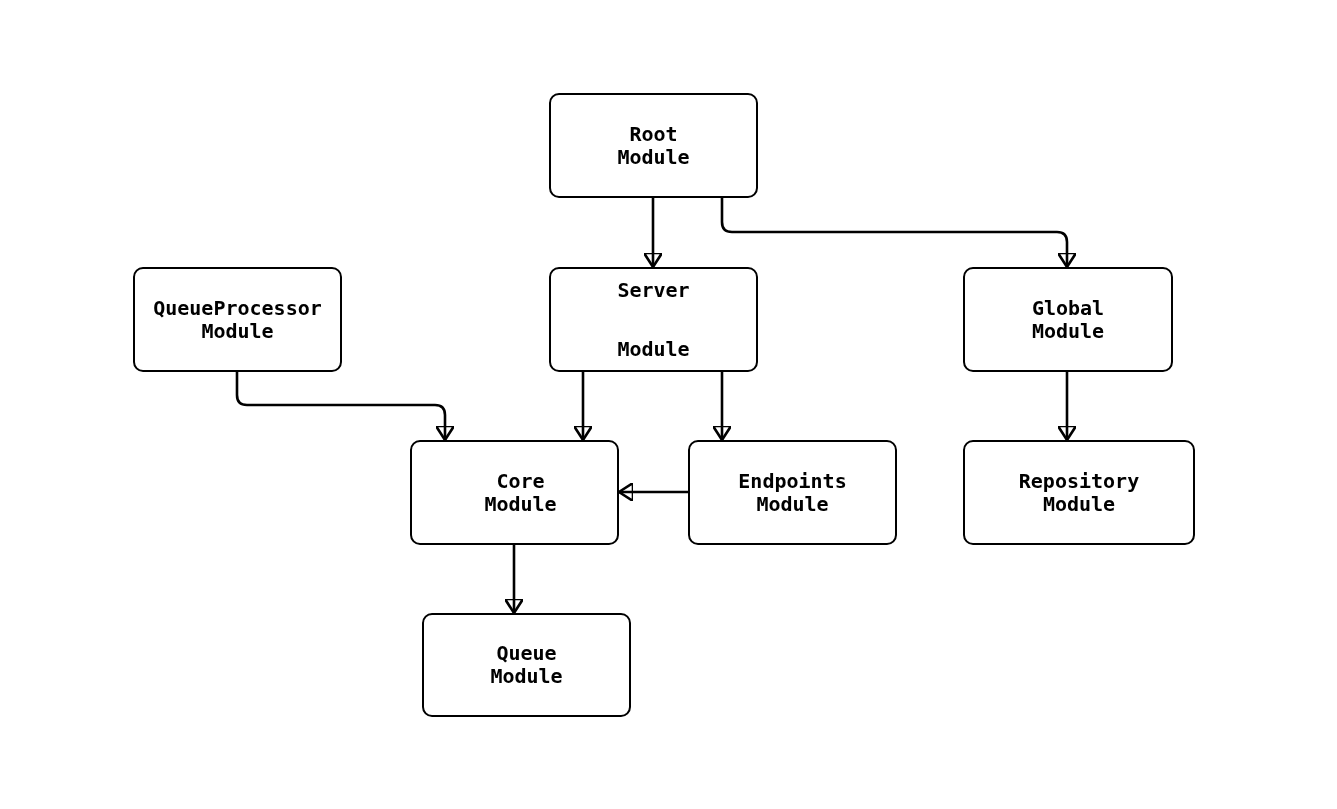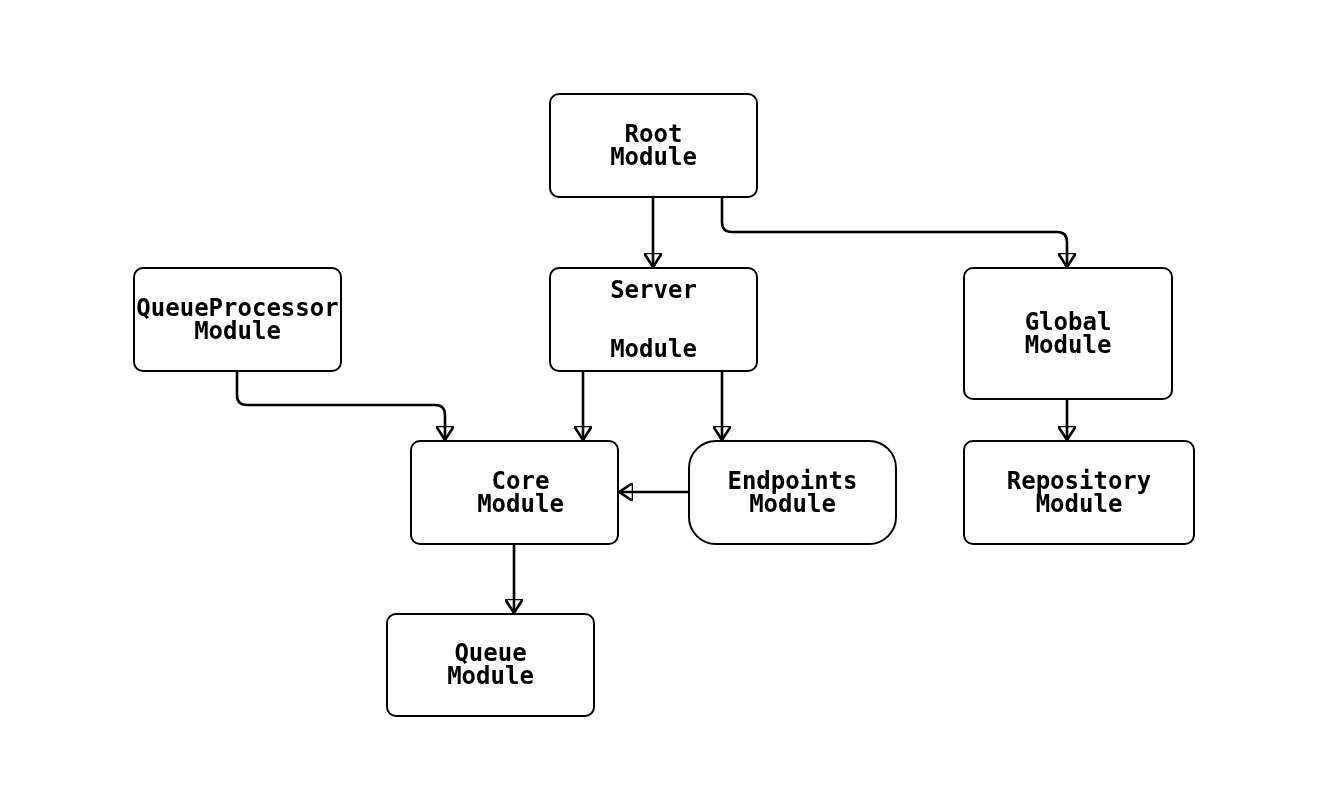--- a/index.html
+++ b/index.html
@@ -32,34 +32,34 @@
     box-sizing: border-box;
     background: #ffffff;
     border: 2.6px solid #000000;
     border-radius: 10px;
     display: flex;
     flex-direction: column;
     align-items: center;
     justify-content: center;
     text-align: center;
     font-weight: bold;
-    font-size: 24px;
+    font-size: 20px;
     line-height: 23px;
     color: #000000;
   }
   .node span { display: block; }
   
   #node-root          { left: 549px; top:  93px; width: 209px; height: 105px; }
   #node-queueprocessor{ left: 133px; top: 267px; width: 209px; height: 105px; }
   #node-server        { left: 549px; top: 267px; width: 209px; height: 105px; gap: 36px; }
-  #node-global        { left: 963px; top: 267px; width: 210px; height: 133px; }
+  #node-global        { left: 963px; top: 267px; width: 210px; height: 105px; }
   #node-core          { left: 410px; top: 440px; width: 209px; height: 105px; padding-left: 12px; }
-  #node-endpoints     { left: 688px; top: 440px; width: 209px; height: 105px; border-radius: 28px; }
+  #node-endpoints     { left: 688px; top: 440px; width: 209px; height: 105px; }
   #node-repository    { left: 963px; top: 440px; width: 232px; height: 105px; }
-  #node-queue         { left: 386px; top: 613px; width: 209px; height: 104px; }
+  #node-queue         { left: 422px; top: 613px; width: 209px; height: 104px; }
 </style>
 </head>
 <body>
 
 <div id="canvas">
 
   <svg id="edges" viewBox="0 0 1337 809" xmlns="http://www.w3.org/2000/svg">
     <defs>
       <marker id="arrow" viewBox="0 0 14 18" refX="14" refY="9" markerWidth="14" markerHeight="18" markerUnits="userSpaceOnUse" orient="auto">
         <path d="M0,0 L14,9 L0,18 Z" fill="#000000" stroke="none"></path>

